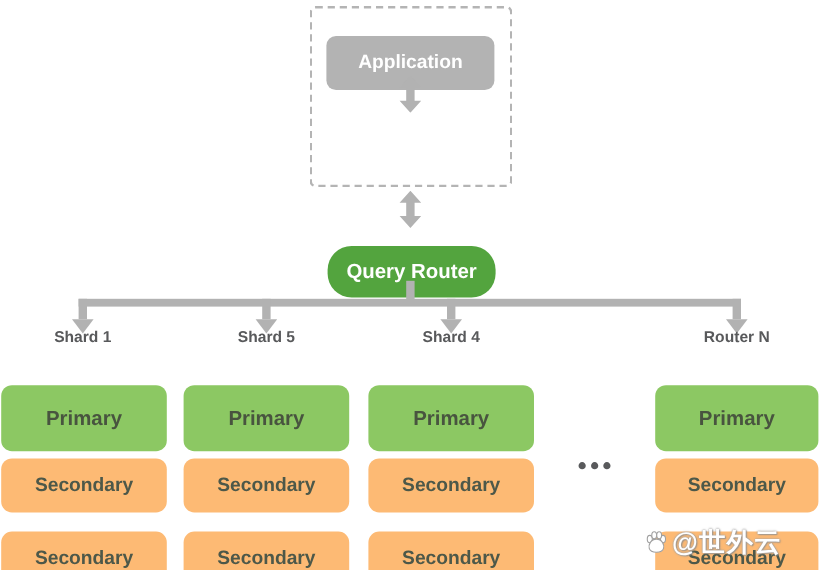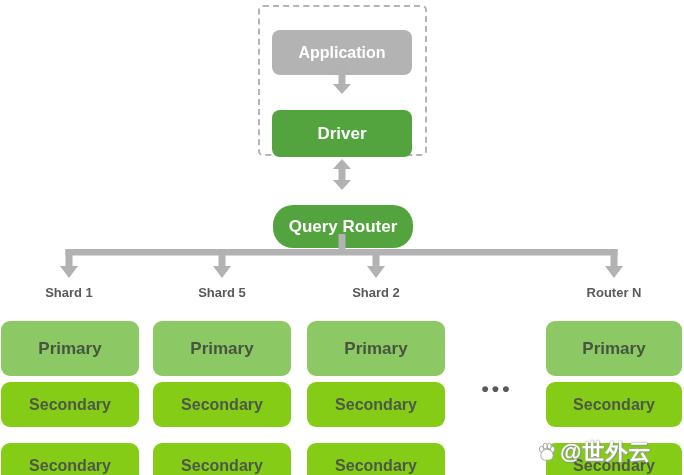--- a/index.html
+++ b/index.html
@@ -20,28 +20,28 @@
   }
   .app-box{left:272px;top:16px;width:140px;height:45px;background:#b3b3b3;border-radius:8px;color:#ffffff;font-size:16px;}
   .driver-box{left:272px;top:96px;width:140px;height:47px;background:#53a43e;border-radius:8px;color:#ffffff;font-size:17px;}
   .query-box{left:273px;top:191px;width:140px;height:43px;background:#53a43e;border-radius:20px;color:#ffffff;font-size:17px;}
   .arrow-svg{position:absolute;left:332px;width:20px;height:31px;}
   .arrow-1{top:63px;}
   .arrow-2{top:159px;}
   .connector-svg{position:absolute;left:0;top:233px;width:684px;height:48px;}
   
   .shard-label{
-    position:absolute;top:285px;width:120px;height:16px;
+    position:absolute;top:273px;width:120px;height:16px;
     text-align:center;font-size:13px;font-weight:bold;color:#58595b;
   }
   .sl0{left:9px;} .sl1{left:162px;} .sl2{left:316px;} .sl3{left:554px;}
   
   .node{border-radius:9px;}
   .primary{background:#8cc863;color:#48543f;font-size:17px;}
-  .secondary{background:#84cc16;color:#4d5849;font-size:16px;}
+  .secondary{background:#fdba74;color:#4d5849;font-size:16px;}
   .c0{left:1px;width:138px;} .c1{left:153px;width:138px;}
   .c2{left:307px;width:138px;} .c3{left:546px;width:136px;}
   .r0{top:307px;height:55px;} .r1{top:368px;height:45px;} .r2{top:429px;height:45px;}
   
   .dots{
     position:absolute;left:476px;top:374px;width:42px;height:30px;
     display:flex;align-items:center;justify-content:center;
     font-size:21px;font-weight:bold;color:#595a5c;letter-spacing:3px;
   }
   
@@ -63,23 +63,20 @@
   <div class="client-group"></div>
 
   <div class="box app-box">
     <span>Application</span>
   </div>
 
   <svg class="arrow-svg arrow-1" viewBox="0 0 20 31">
     <path d="M10 0 L19 10 L13.5 10 L13.5 21 L19 21 L10 31 L1 21 L6.5 21 L6.5 10 L1 10 Z" fill="#b2b2b2"></path>
   </svg>
 
-  <div class="box driver-box">
-    <span>Driver</span>
-  </div>
 
   <svg class="arrow-svg arrow-2" viewBox="0 0 20 31">
     <path d="M10 0 L19 10 L13.5 10 L13.5 21 L19 21 L10 31 L1 21 L6.5 21 L6.5 10 L1 10 Z" fill="#b2b2b2"></path>
   </svg>
 
   <div class="box query-box">
     <span>Query Router</span>
   </div>
 
   <svg class="connector-svg" viewBox="0 0 684 48">
@@ -96,21 +93,21 @@
 
       <polygon points="60,33 78,33 69,45"></polygon>
       <polygon points="213,33 231,33 222,45"></polygon>
       <polygon points="367,33 385,33 376,45"></polygon>
       <polygon points="605,33 623,33 614,45"></polygon>
     </g>
   </svg>
 
   <div class="shard-label sl0">Shard 1</div>
   <div class="shard-label sl1">Shard 5</div>
-  <div class="shard-label sl2">Shard 2</div>
+  <div class="shard-label sl2">Shard 4</div>
   <div class="shard-label sl3">Router N</div>
 
   <div class="box node primary c0 r0">Primary</div>
   <div class="box node secondary c0 r1">Secondary</div>
   <div class="box node secondary c0 r2">Secondary</div>
 
   <div class="box node primary c1 r0">Primary</div>
   <div class="box node secondary c1 r1">Secondary</div>
   <div class="box node secondary c1 r2">Secondary</div>
 

